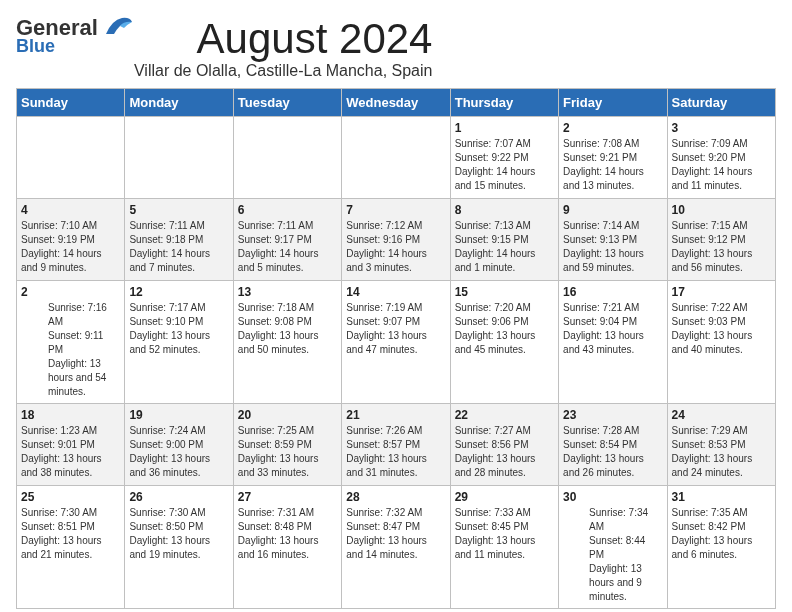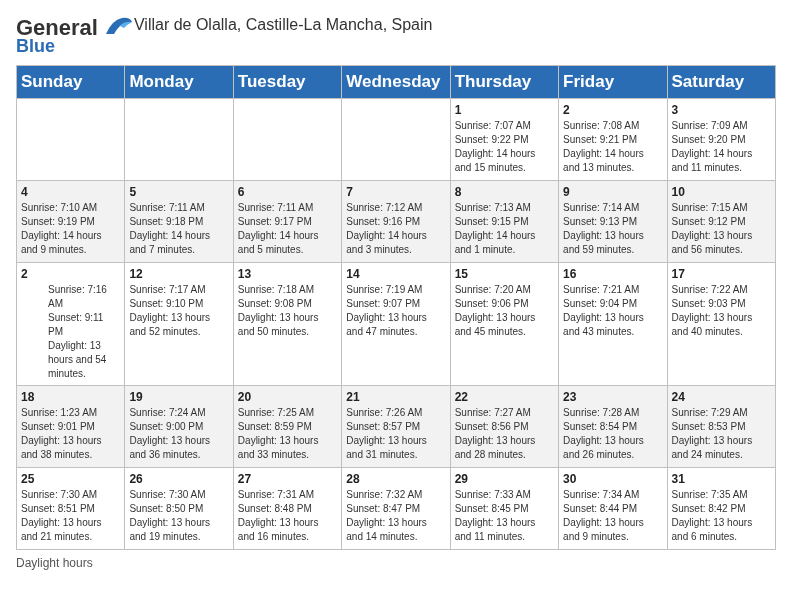--- a/index.html
+++ b/index.html
@@ -35,21 +35,21 @@
       color: #333;
     }
     table {
       width: 100%;
       border-collapse: collapse;
       table-layout: fixed;
     }
     thead tr th {
       background-color: #2a6db5;
       color: #fff;
-      font-size: 17px;
+      font-size: 13px;
       font-weight: bold;
       padding: 6px 4px;
       text-align: left;
       border: 1px solid #c0c0c0;
     }
     tbody tr td {
       vertical-align: top;
       border: 1px solid #c0c0c0;
       padding: 4px 4px 4px 4px;
       font-size: 10.5px;
@@ -93,20 +93,21 @@
         <span>General</span>
       </div>
       <svg width="32" height="22" viewBox="0 0 32 22" style="margin-left:2px;margin-bottom:2px;">
         <path d="M4 18 Q10 4 20 2 Q28 1 30 6 Q24 6 18 10 Q14 14 12 18 Z" fill="#2a6db5"></path>
         <path d="M18 10 Q22 5 30 6 Q26 8 22 12 Z" fill="#5aaeea"></path>
       </svg>
     </div>
     <div style="font-size:18px;font-weight:bold;color:#2a6db5;margin-top:-4px;">Blue</div>
   </div>
   <div class="title-area">
+    <div class="month-title">August 2024</div>
     <div class="location-title">Villar de Olalla, Castille-La Mancha, Spain</div>
   </div>
 </div>
 
 <table>
   <thead>
     <tr id="weekday-header">
         <th>Sunday</th>
         <th>Monday</th>
         <th>Tuesday</th>
@@ -299,21 +300,21 @@
 Daylight: 13 hours and 14 minutes.</div>
         </td>
         <td>
           <span class="day-number">29</span>
           <div class="day-info" style="white-space: pre-line;">Sunrise: 7:33 AM
 Sunset: 8:45 PM
 Daylight: 13 hours and 11 minutes.</div>
         </td>
         <td>
           <span class="day-number">30</span>
-          <div class="day-info" style="white-space: pre-line;">Sunrise: 7:34 AM
+          <div class="day-info" style="white-space: pre-line; margin-left: 26px;">Sunrise: 7:34 AM
 Sunset: 8:44 PM
 Daylight: 13 hours and 9 minutes.</div>
         </td>
         <td>
           <span class="day-number">31</span>
           <div class="day-info" style="white-space: pre-line;">Sunrise: 7:35 AM
 Sunset: 8:42 PM
 Daylight: 13 hours and 6 minutes.</div>
         </td>
       </tr>

